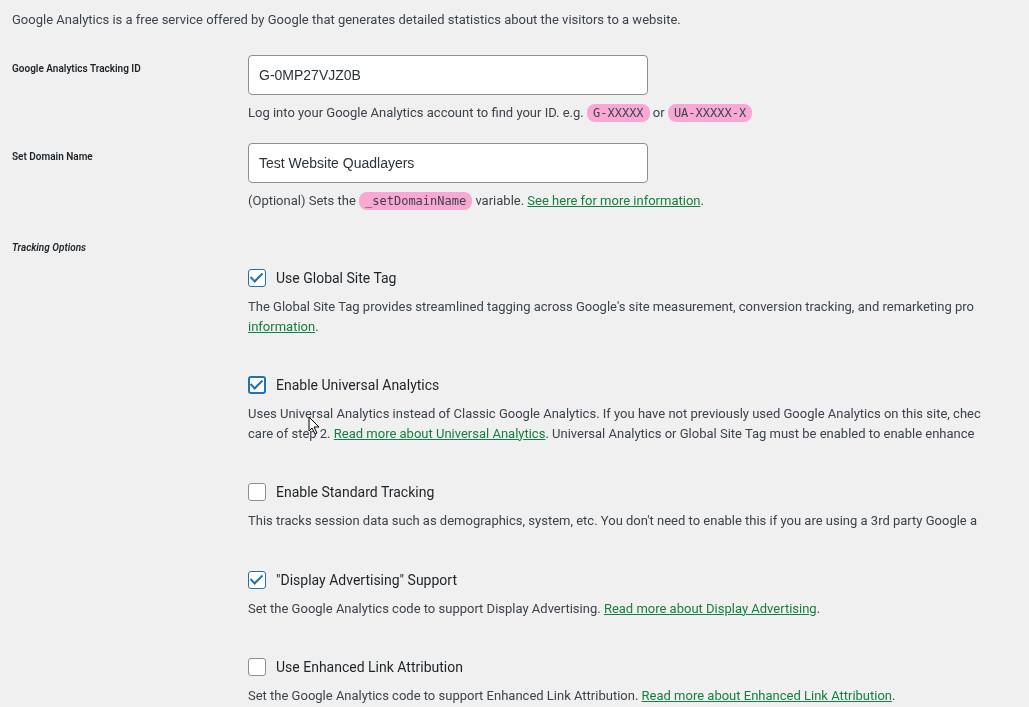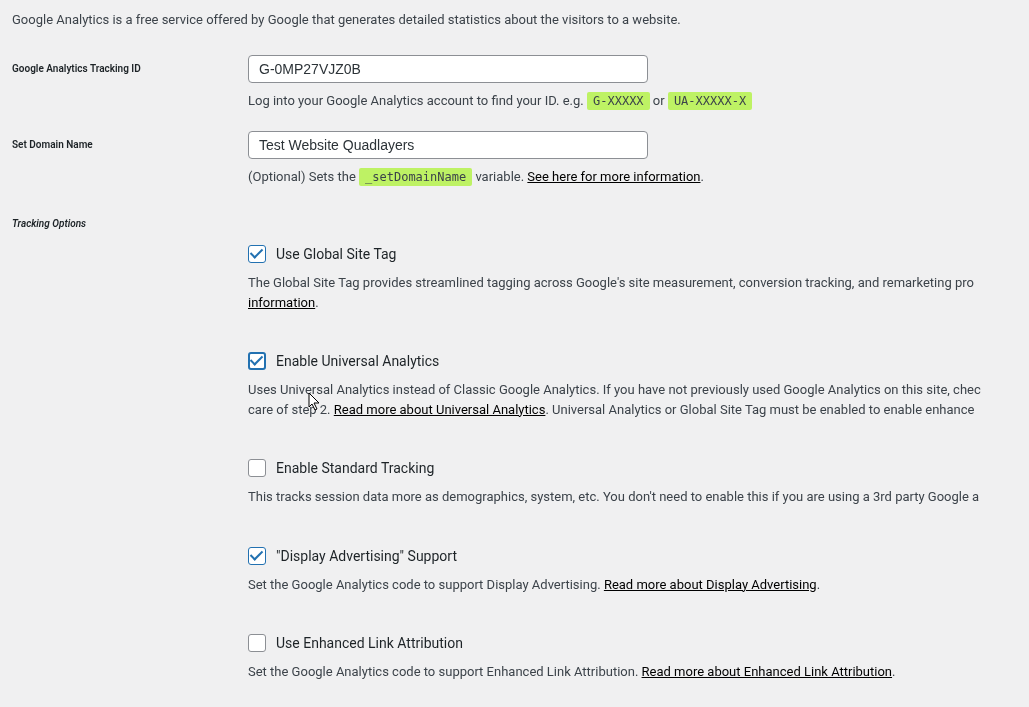--- a/index.html
+++ b/index.html
@@ -29,45 +29,45 @@
     font-weight: 600;
     font-size: 10px;
     color: #1d2327;
     padding-top: 8px;
   }
   .row-content {
     flex: 1;
   }
   .text-input {
     width: 400px;
-    height: 28px;
+    height: 40px;
     padding: 4px 10px;
     border: 1px solid #8c8f94;
     border-radius: 4px;
     font-size: 14px;
     color: #2c3338;
     background: #fff;
     outline: none;
   }
   .description {
     font-size: 13px;
     color: #3c434a;
     margin-top: 8px;
     line-height: 1.5;
   }
   code {
     font-family: Consolas, Monaco, monospace;
-    background: #bef264;
+    background: #f9a8d4;
     padding: 2px 6px;
-    border-radius: 2px;
+    border-radius: 8px;
     font-size: 12px;
     color: #3c434a;
   }
   a {
-    color: #000000;
+    color: #15803d;
     text-decoration: underline;
   }
   .option-block {
     margin-bottom: 40px;
   }
   .option-block:last-child { margin-bottom: 8px; }
   .checkbox-row {
     display: flex;
     align-items: center;
     gap: 10px;
@@ -178,21 +178,21 @@
         <svg class="cursor" style="left:60px; top:40px;" width="16" height="20" viewBox="0 0 16 20">
           <path d="M1 1 L1 15 L4 12 L7 18 L9 17 L6 11 L11 11 Z" fill="#fff" stroke="#000" stroke-width="1"></path>
         </svg>
       </div>
 
       <div class="option-block">
         <div class="checkbox-row">
           <span class="cb"></span>
           <span class="cb-label">Enable Standard Tracking</span>
         </div>
-        <p class="description">This tracks session data more as demographics, system, etc. You don't need to enable this if you are using a 3rd party Google a</p>
+        <p class="description">This tracks session data such as demographics, system, etc. You don't need to enable this if you are using a 3rd party Google a</p>
       </div>
 
       <div class="option-block">
         <div class="checkbox-row">
           <span class="cb checked"></span>
           <span class="cb-label">"Display Advertising" Support</span>
         </div>
         <p class="description">
           <span>Set the Google Analytics code to support Display Advertising. </span><a href="#">Read more about Display Advertising</a>.
         </p>

